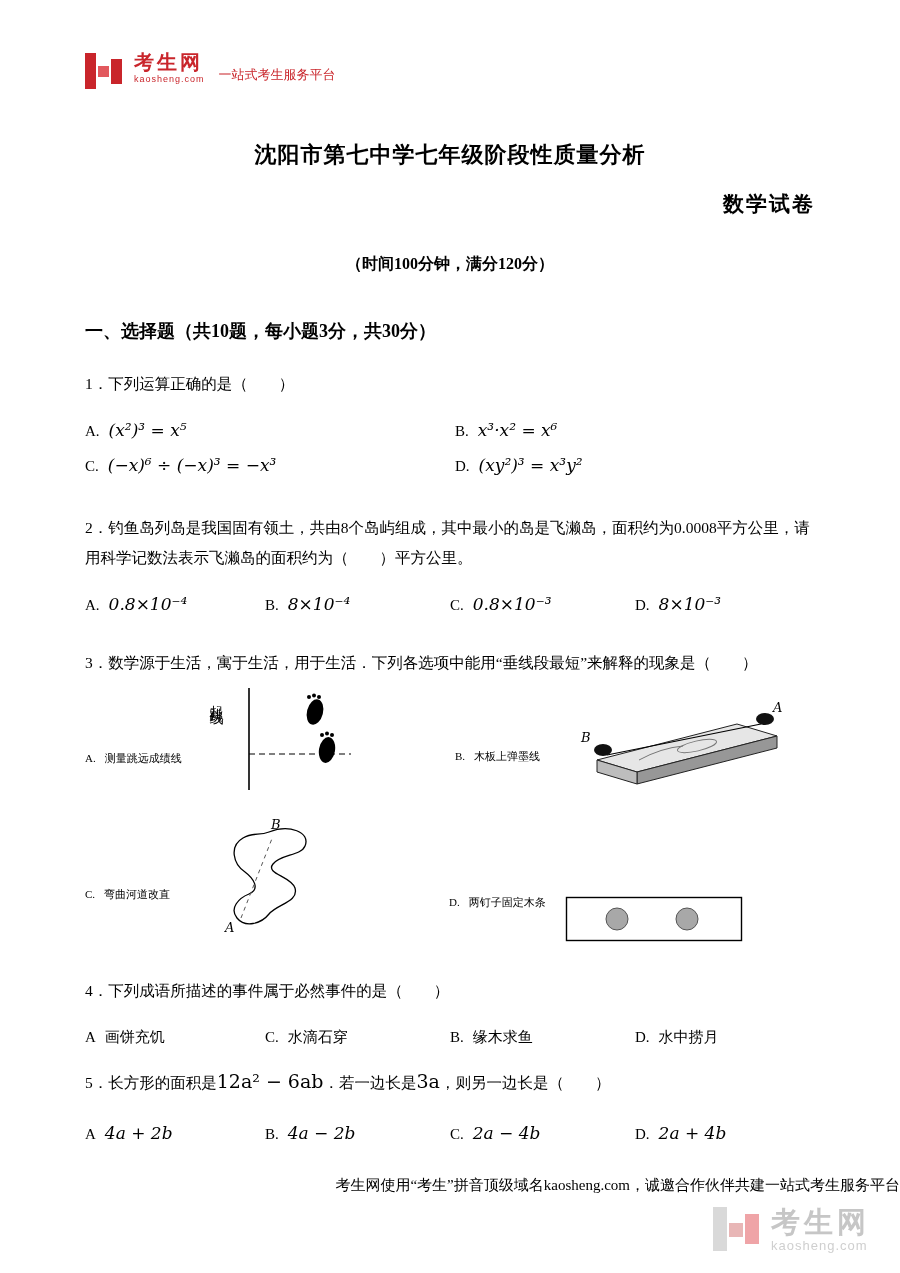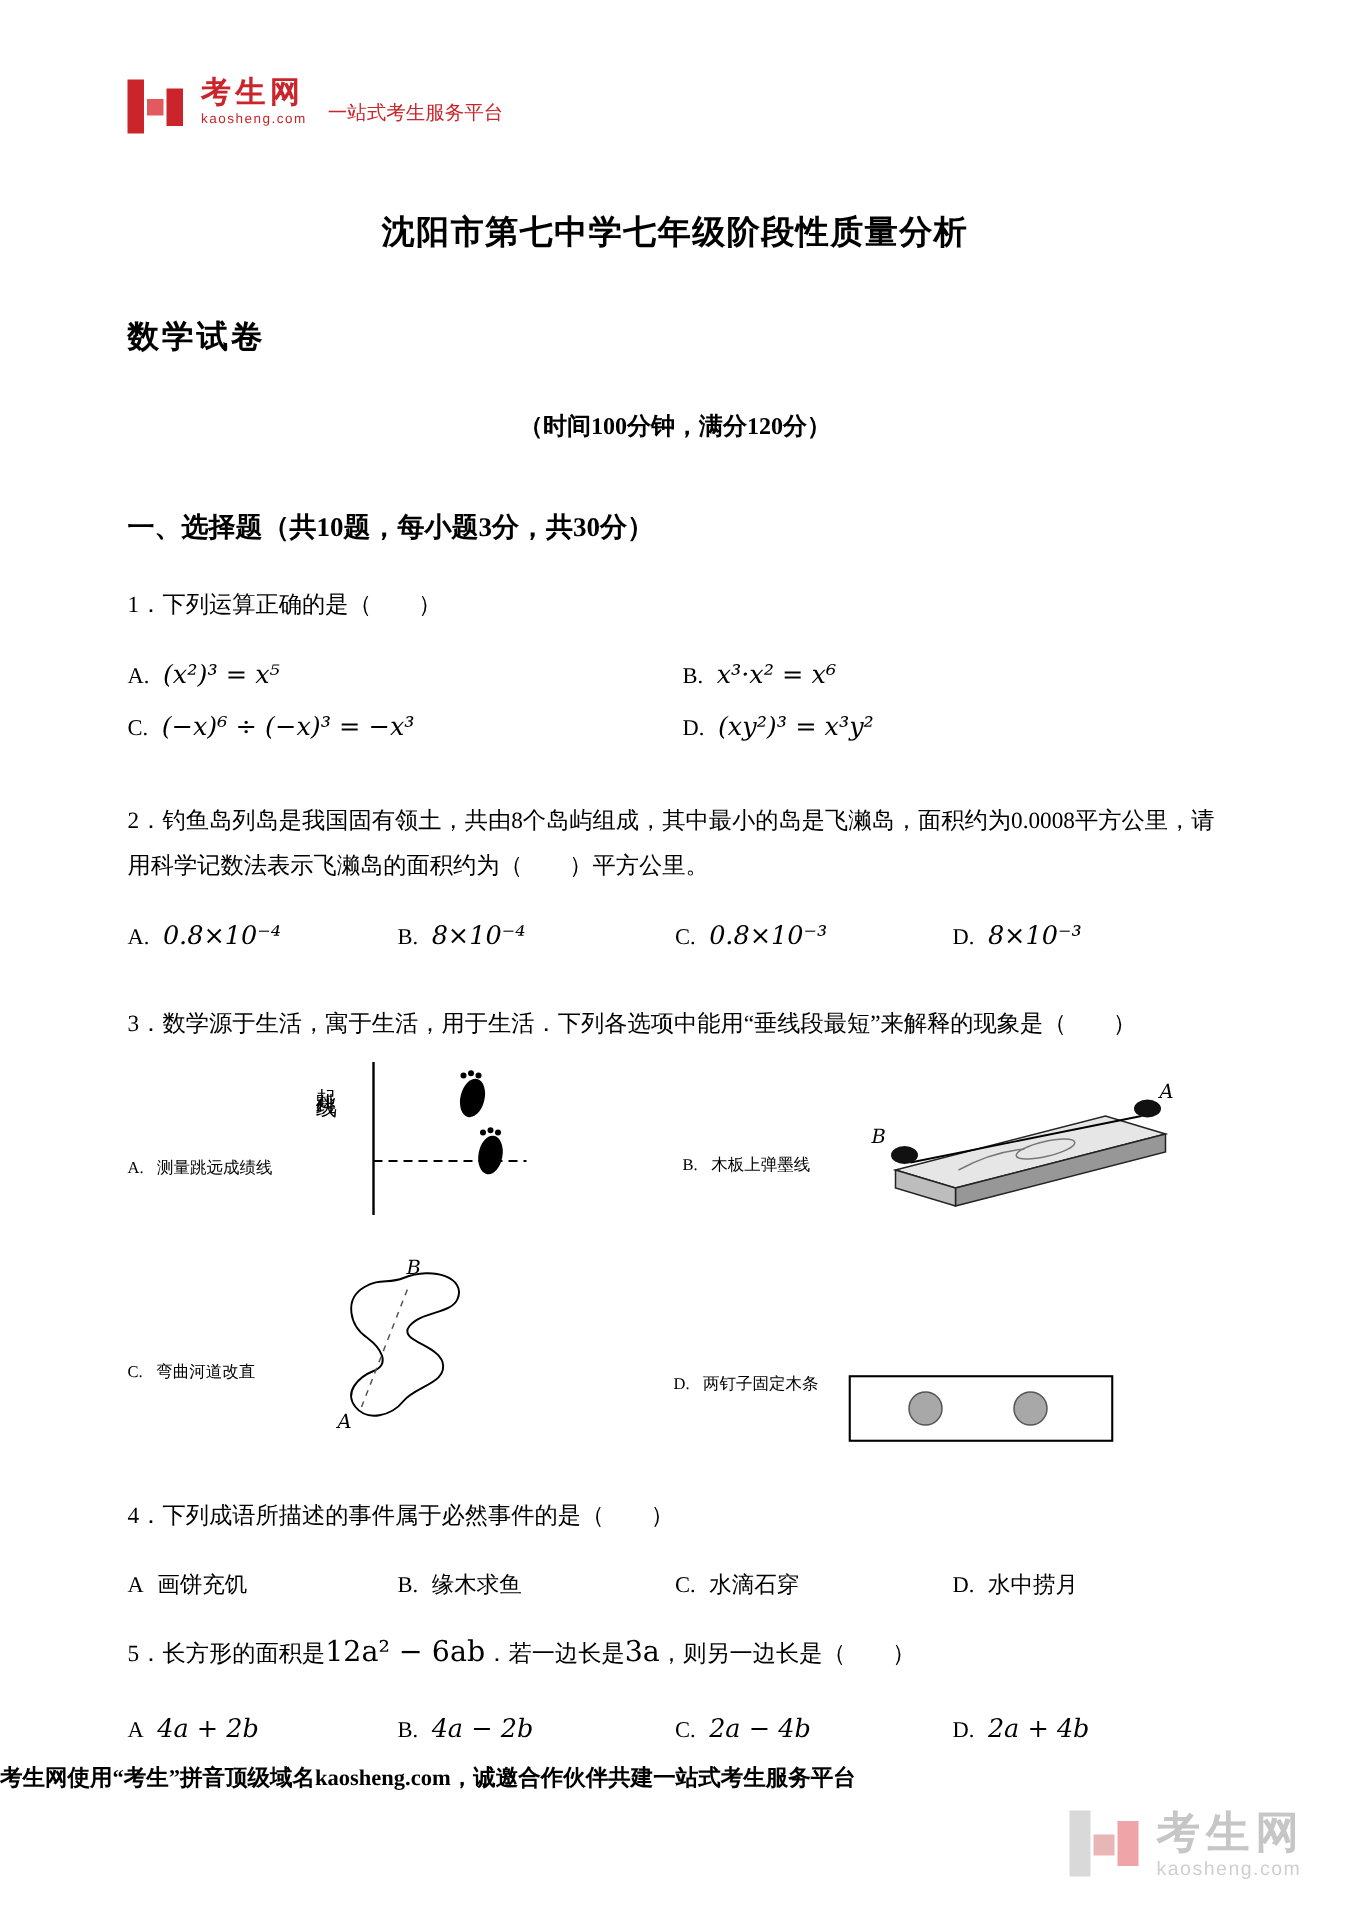--- a/index.html
+++ b/index.html
@@ -17,21 +17,21 @@
   .lm1 { left:0;  top:3px;  width:11px; height:36px; background:#c9252b; }
   .lm2 { left:13px; top:16px; width:11px; height:11px; background:#e2595e; }
   .lm3 { left:26px; top:9px;  width:11px; height:25px; background:#c9252b; }
   .logo-text { display:flex; flex-direction:column; }
   .logo-name { font-family:"Liberation Sans",sans-serif; font-weight:bold; font-size:20px; color:#c9252b; letter-spacing:3px; line-height:24px; }
   .logo-domain { font-family:"Liberation Sans",sans-serif; font-size:9px; color:#c9252b; letter-spacing:1px; }
   .logo-tagline { margin-left:14px; margin-top:16px; font-size:13px; color:#c9252b; }
 
   
   .title    { margin:48px 0 0 0; text-align:center; font-size:22px; font-weight:bold; letter-spacing:1px; }
-  .subtitle { margin:40px 0 0 0; text-align:left; font-size:21px; font-weight:bold; letter-spacing:2px; }
+  .subtitle { margin:20px 0 0 0; text-align:right; font-size:21px; font-weight:bold; letter-spacing:2px; }
   .meta     { margin:36px 0 0 0; text-align:center; font-size:16px; font-weight:bold; }
   .section  { margin:44px 0 0 0; font-size:18px; font-weight:bold; }
 
   
   .stem { font-size:15.5px; line-height:30px; margin:0; }
   .q1 .stem { margin-top:26px; }
   .q2 .stem { margin-top:30px; }
   .q3 .stem { margin-top:30px; }
   .q4 .stem { margin-top:34px; }
   .q5 .stem { margin-top:16px; }
@@ -56,21 +56,21 @@
   .fl-c { width:122px; margin-bottom:40px; }
   .fl-d { width:116px; margin-left:106px; margin-bottom:32px; }
 
   .figA { position:relative; width:148px; height:102px; }
   .figA .vert { position:absolute; left:0; top:6px; writing-mode:vertical-rl; font-size:14px; letter-spacing:3px; }
   .figA svg { position:absolute; left:24px; top:0; }
 
   .svgtext { font-family:"DejaVu Serif","Liberation Serif",serif; font-style:italic; font-size:13px; fill:#000; }
 
   
-  .footer { position:absolute; left:0; right:0; top:1176px; text-align:left; font-size:15px;font-weight:bold; }
+  .footer { position:absolute; left:0; right:0; top:1176px; text-align:right; font-size:15px; }
 
   .watermark { position:absolute; right:30px; top:1203px; display:flex; align-items:center; }
   .wm-mark { position:relative; width:50px; height:52px; margin-right:8px; }
   .wm-mark i { position:absolute; display:block; }
   .wm1 { left:0;  top:4px;  width:14px; height:44px; background:#d9d9d9; }
   .wm2 { left:16px; top:20px; width:14px; height:14px; background:#e8b6b6; }
   .wm3 { left:32px; top:11px; width:14px; height:30px; background:#e2595e; opacity:.55; }
   .wm-text { display:flex; flex-direction:column; }
   .wm-name { font-family:"Liberation Sans",sans-serif; font-weight:bold; font-size:29px; color:#c6c6c6; letter-spacing:4px; line-height:32px; }
   .wm-domain { font-family:"Liberation Sans",sans-serif; font-size:13px; color:#cfcfcf; letter-spacing:1px; }
@@ -180,22 +180,22 @@
           <circle cx="52" cy="23" r="11" fill="#a8a8a8" stroke="#555" stroke-width="1"></circle>
           <circle cx="122" cy="23" r="11" fill="#a8a8a8" stroke="#555" stroke-width="1"></circle>
         </svg>
       </div>
     </div>
 
     <div class="q q4">
       <p class="stem">4．下列成语所描述的事件属于必然事件的是（　　）</p>
       <div class="opts4">
         <div class="opt"><span class="olabel">A</span><span>画饼充饥</span></div>
+        <div class="opt"><span class="olabel">C.</span><span>水滴石穿</span></div>
         <div class="opt"><span class="olabel">B.</span><span>缘木求鱼</span></div>
-        <div class="opt"><span class="olabel">C.</span><span>水滴石穿</span></div>
         <div class="opt"><span class="olabel">D.</span><span>水中捞月</span></div>
       </div>
     </div>
 
     <div class="q q5">
       <p class="stem"><span>5．长方形的面积是</span><span class="math-big">12a² − 6ab</span><span>．若一边长是</span><span class="math-big">3a</span><span>，则另一边长是（　　）</span></p>
       <div class="opts4" style="margin-top:22px;">
         <div class="opt"><span class="olabel">A</span><span class="math">4a + 2b</span></div>
         <div class="opt"><span class="olabel">B.</span><span class="math">4a − 2b</span></div>
         <div class="opt"><span class="olabel">C.</span><span class="math">2a − 4b</span></div>

